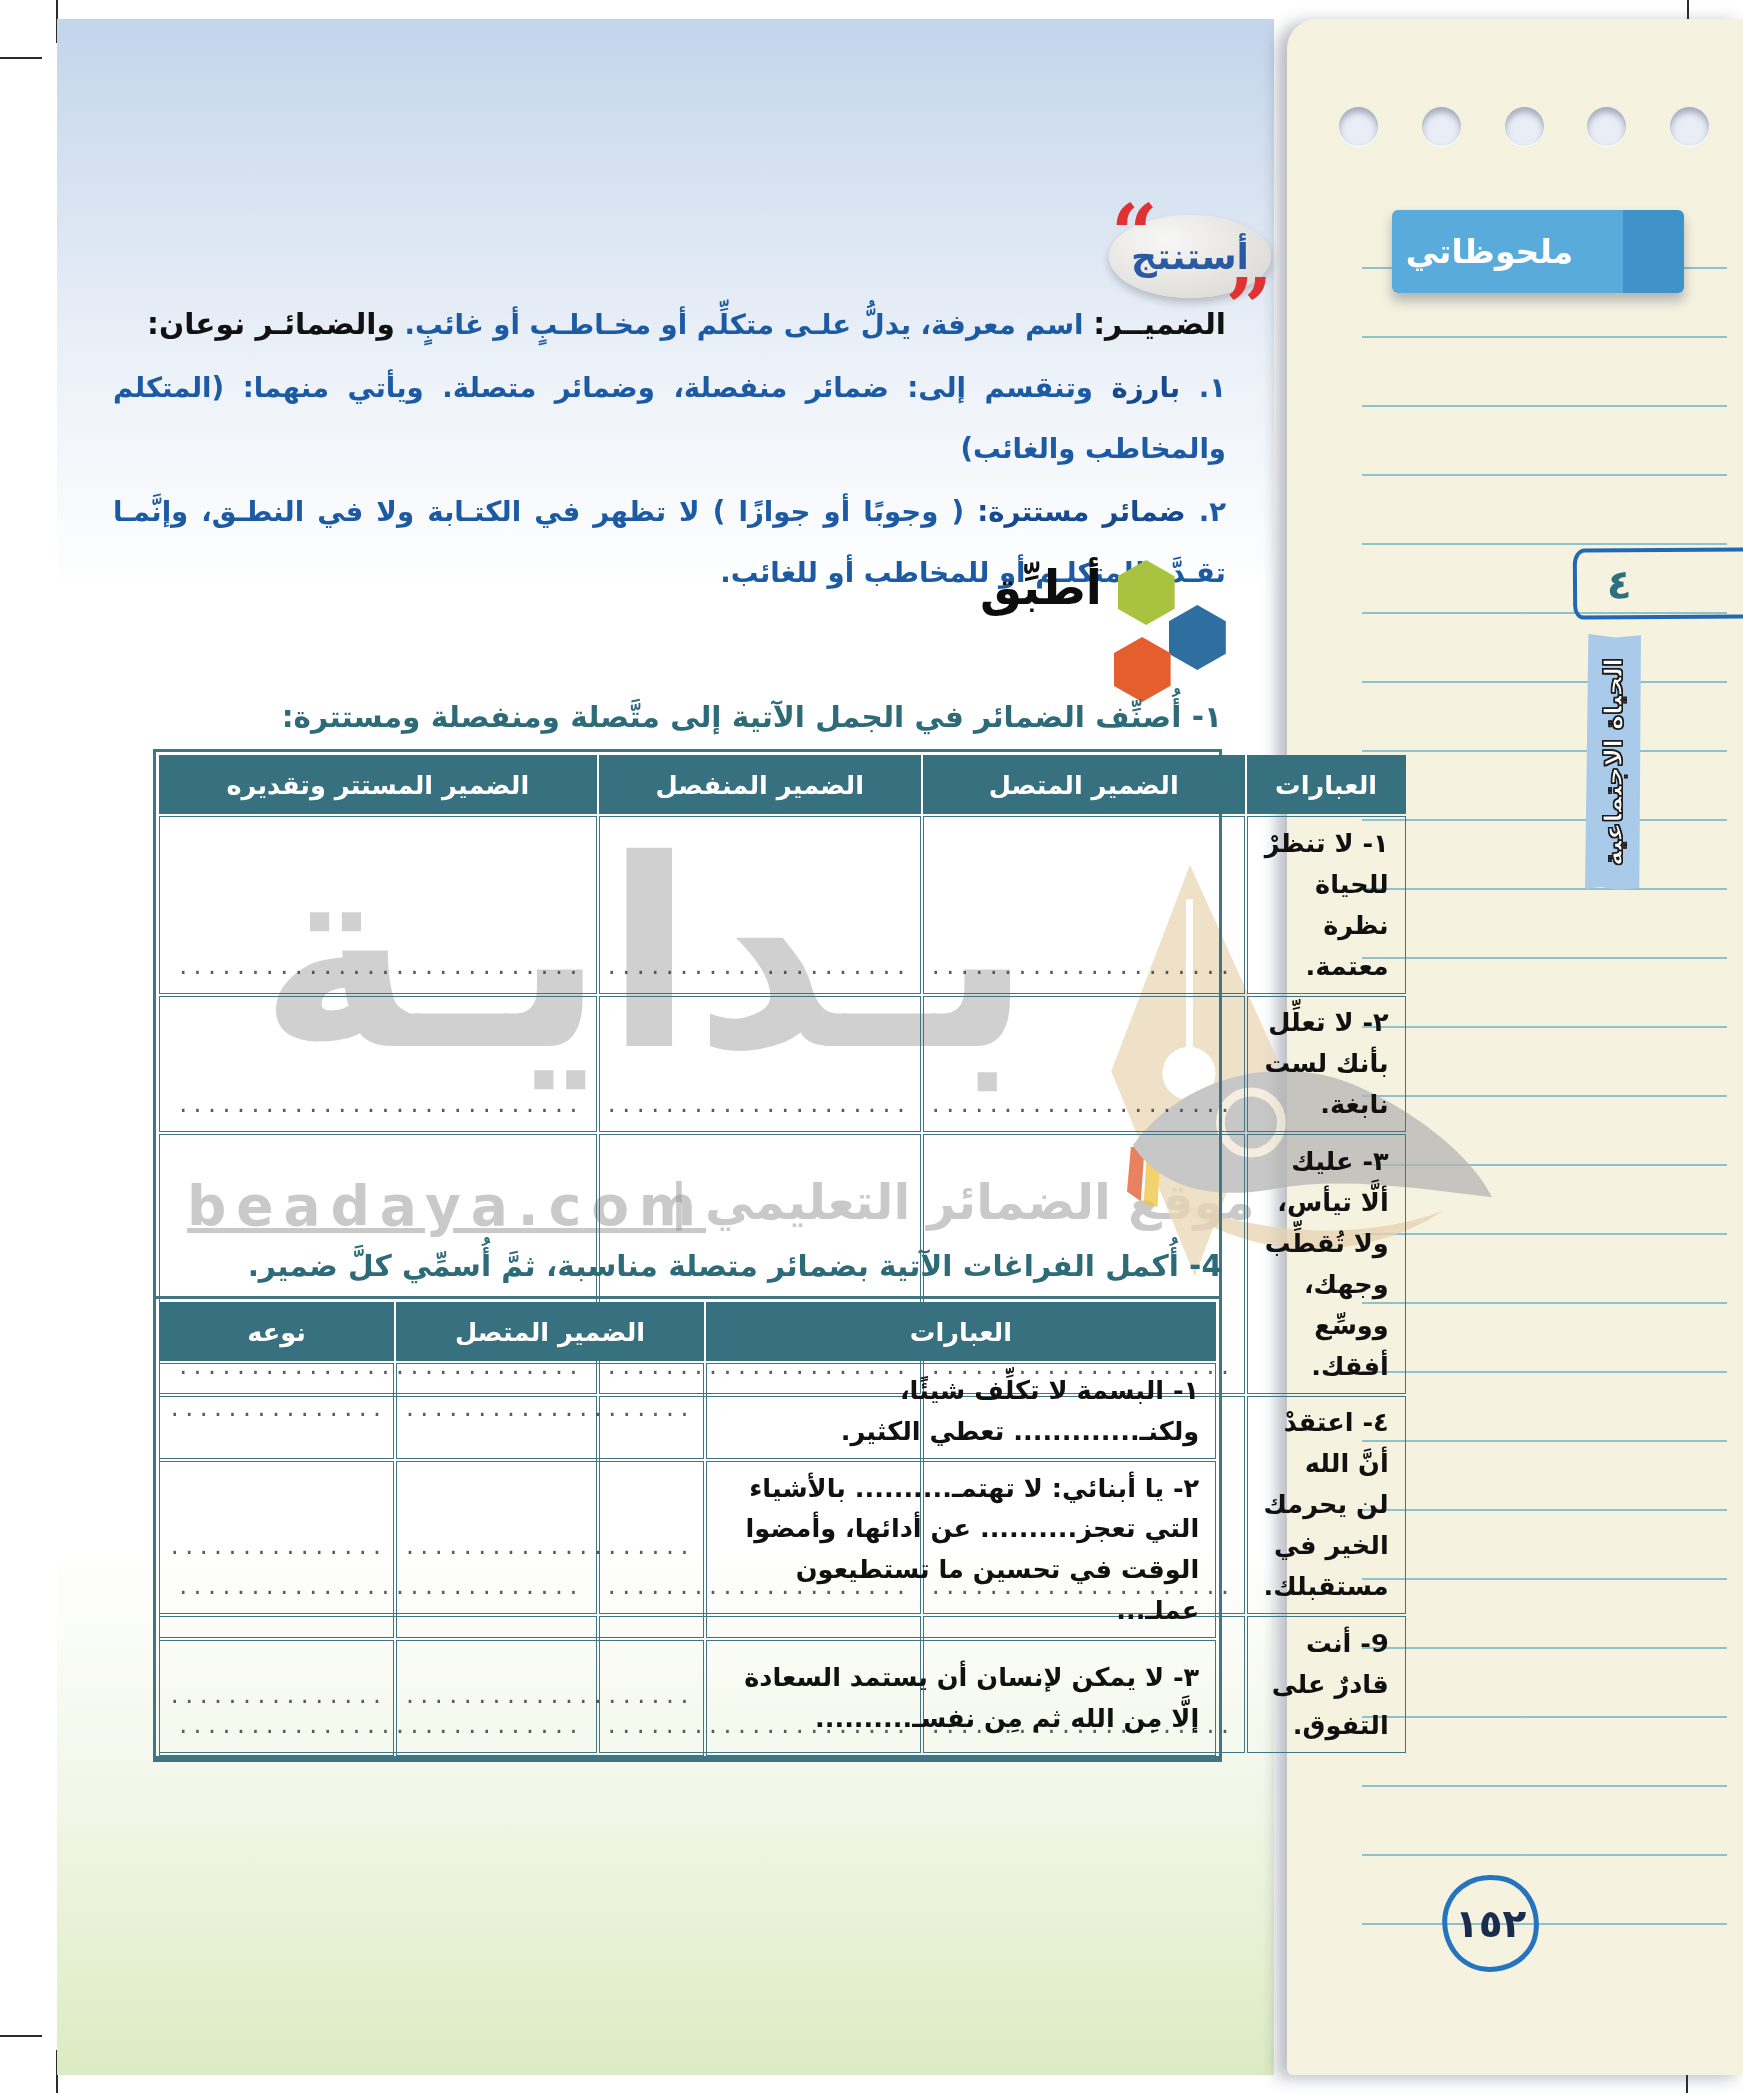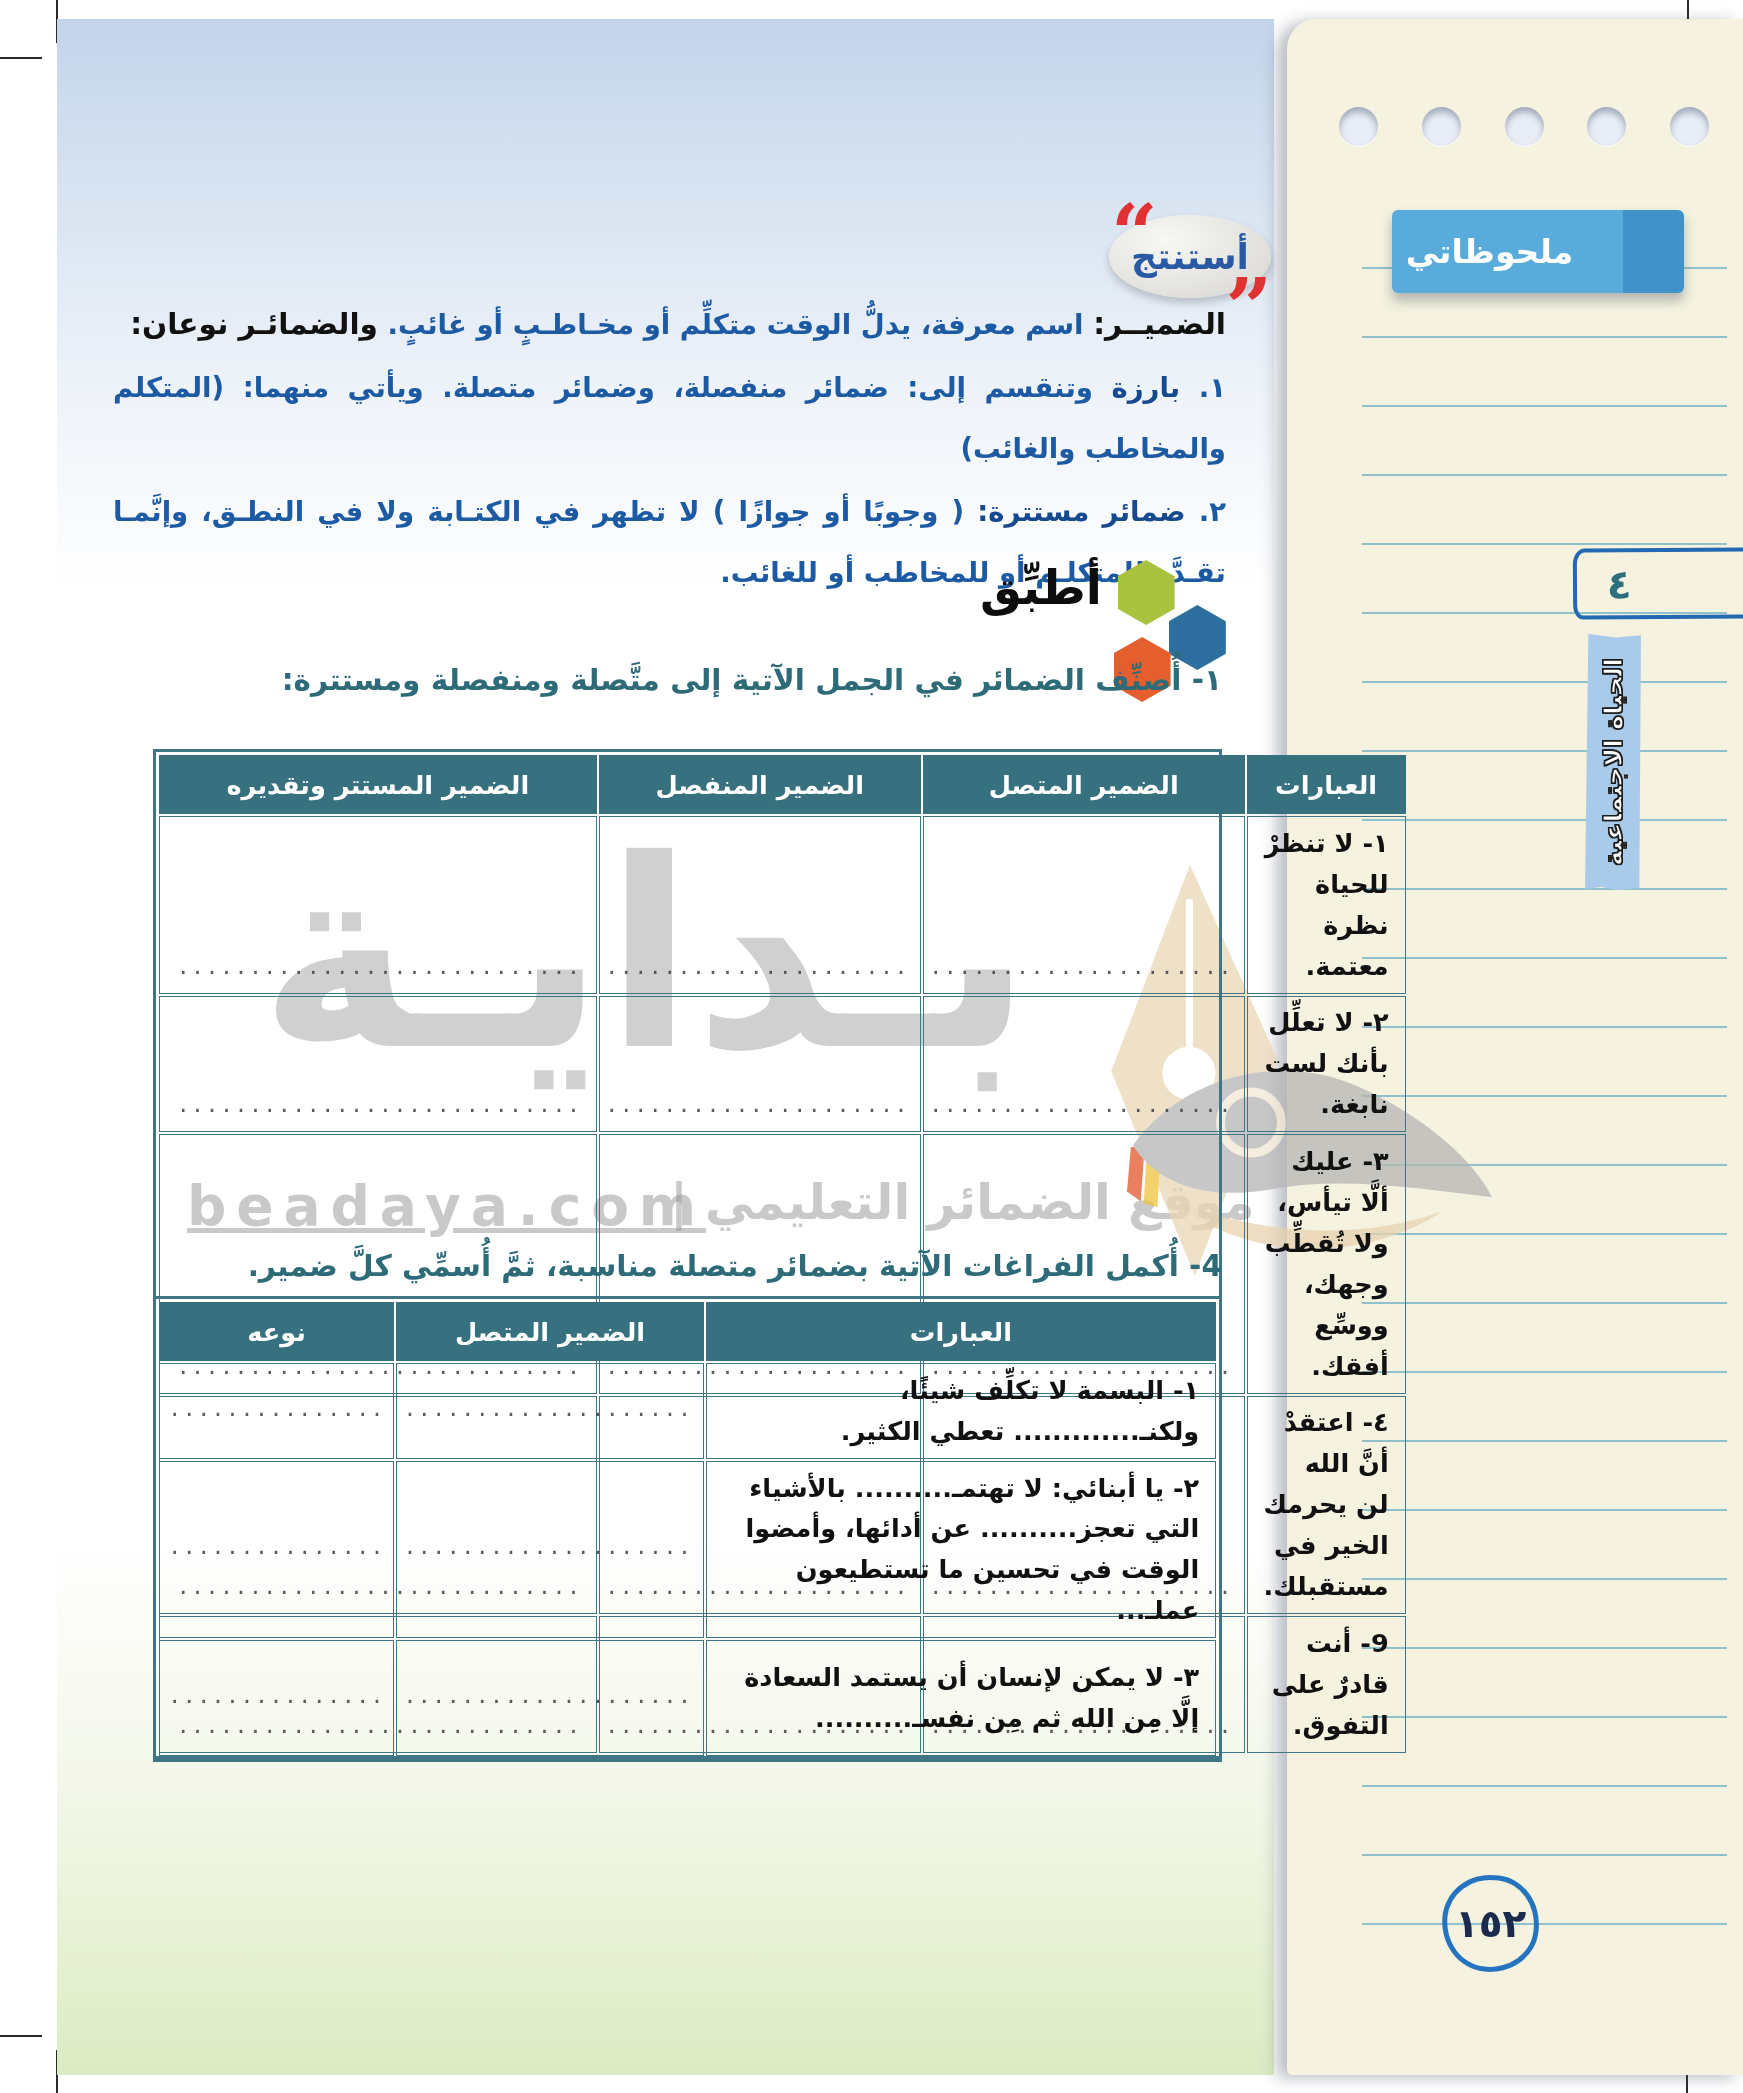--- a/index.html
+++ b/index.html
@@ -74,21 +74,21 @@
   .hex-cluster{position:relative;width:124px;height:156px;}
   .hex{position:absolute;width:57px;height:65px;
     clip-path:polygon(50% 0%,100% 25%,100% 75%,50% 100%,0% 75%,0% 25%);}
   .hex-green{left:15.8px;top:7.9px;background:#a9c23f;}
   .hex-blue{left:67px;top:53px;background:#2f6f9f;}
   .hex-orange{left:11.8px;top:85px;background:#e45f2d;}
 
   
   .ex-title{position:absolute;left:153px;width:1069px;z-index:3;direction:rtl;text-align:right;
     color:#2e6b79;font-size:29.6px;font-weight:bold;}
-  .ex1-title{top:663px;}
+  .ex1-title{top:700px;}
   .ex2-title{top:1249px;}
 
   
   .tbl-wrap{position:absolute;left:153px;width:1069px;z-index:3;border:3px solid #3f7585;
     padding:1px;box-sizing:border-box;}
   .tbl1{top:749px;}
   .tbl2{top:1296px;}
   table{width:100%;border-collapse:separate;border-spacing:2px;direction:rtl;}
   th{background:#37707e;color:#ffffff;font-size:25.6px;font-weight:bold;height:55px;padding:2px 5.9px;}
   td{border:1.5px solid #3f7585;box-sizing:border-box;}
@@ -164,21 +164,21 @@
   </div>
   <div class="page-circle">
     <span>١٥٢</span>
   </div>
 
   <div class="badge-conclude">أستنتج</div>
   <span class="quote q-top">“</span>
   <span class="quote q-bottom">„</span>
 
   <div class="intro">
-    <p><span class="term">الضميــر:</span> <span>اسم معرفة، يدلُّ الوقت متكلِّم أو مخـاطـبٍ أو غائبٍ.</span> <span class="tail">والضمائـر نوعان:</span></p>
+    <p><span class="term">الضميــر:</span> <span>اسم معرفة، يدلُّ علـى متكلِّم أو مخـاطـبٍ أو غائبٍ.</span> <span class="tail">والضمائـر نوعان:</span></p>
     <p><span>١.</span> <span class="kw">بارزة</span> <span>وتنقسم إلى: ضمائر منفصلة، وضمائر متصلة. ويأتي منهما: (المتكلم والمخاطب والغائب)</span></p>
     <p><span>٢.</span> <span class="kw">ضمائر مستترة:</span> <span>( وجوبًا أو جوازًا ) لا تظهر في الكتـابة ولا في النطـق، وإنَّمـا تقـدَّر للمتكلـم أو للمخاطب أو للغائب.</span></p>
   </div>
 
   <div class="apply">
     <div class="apply-label">أطبِّق</div>
     <div class="hex-cluster">
       <div class="hex hex-green"></div>
       <div class="hex hex-blue"></div>
       <div class="hex hex-orange"></div>

